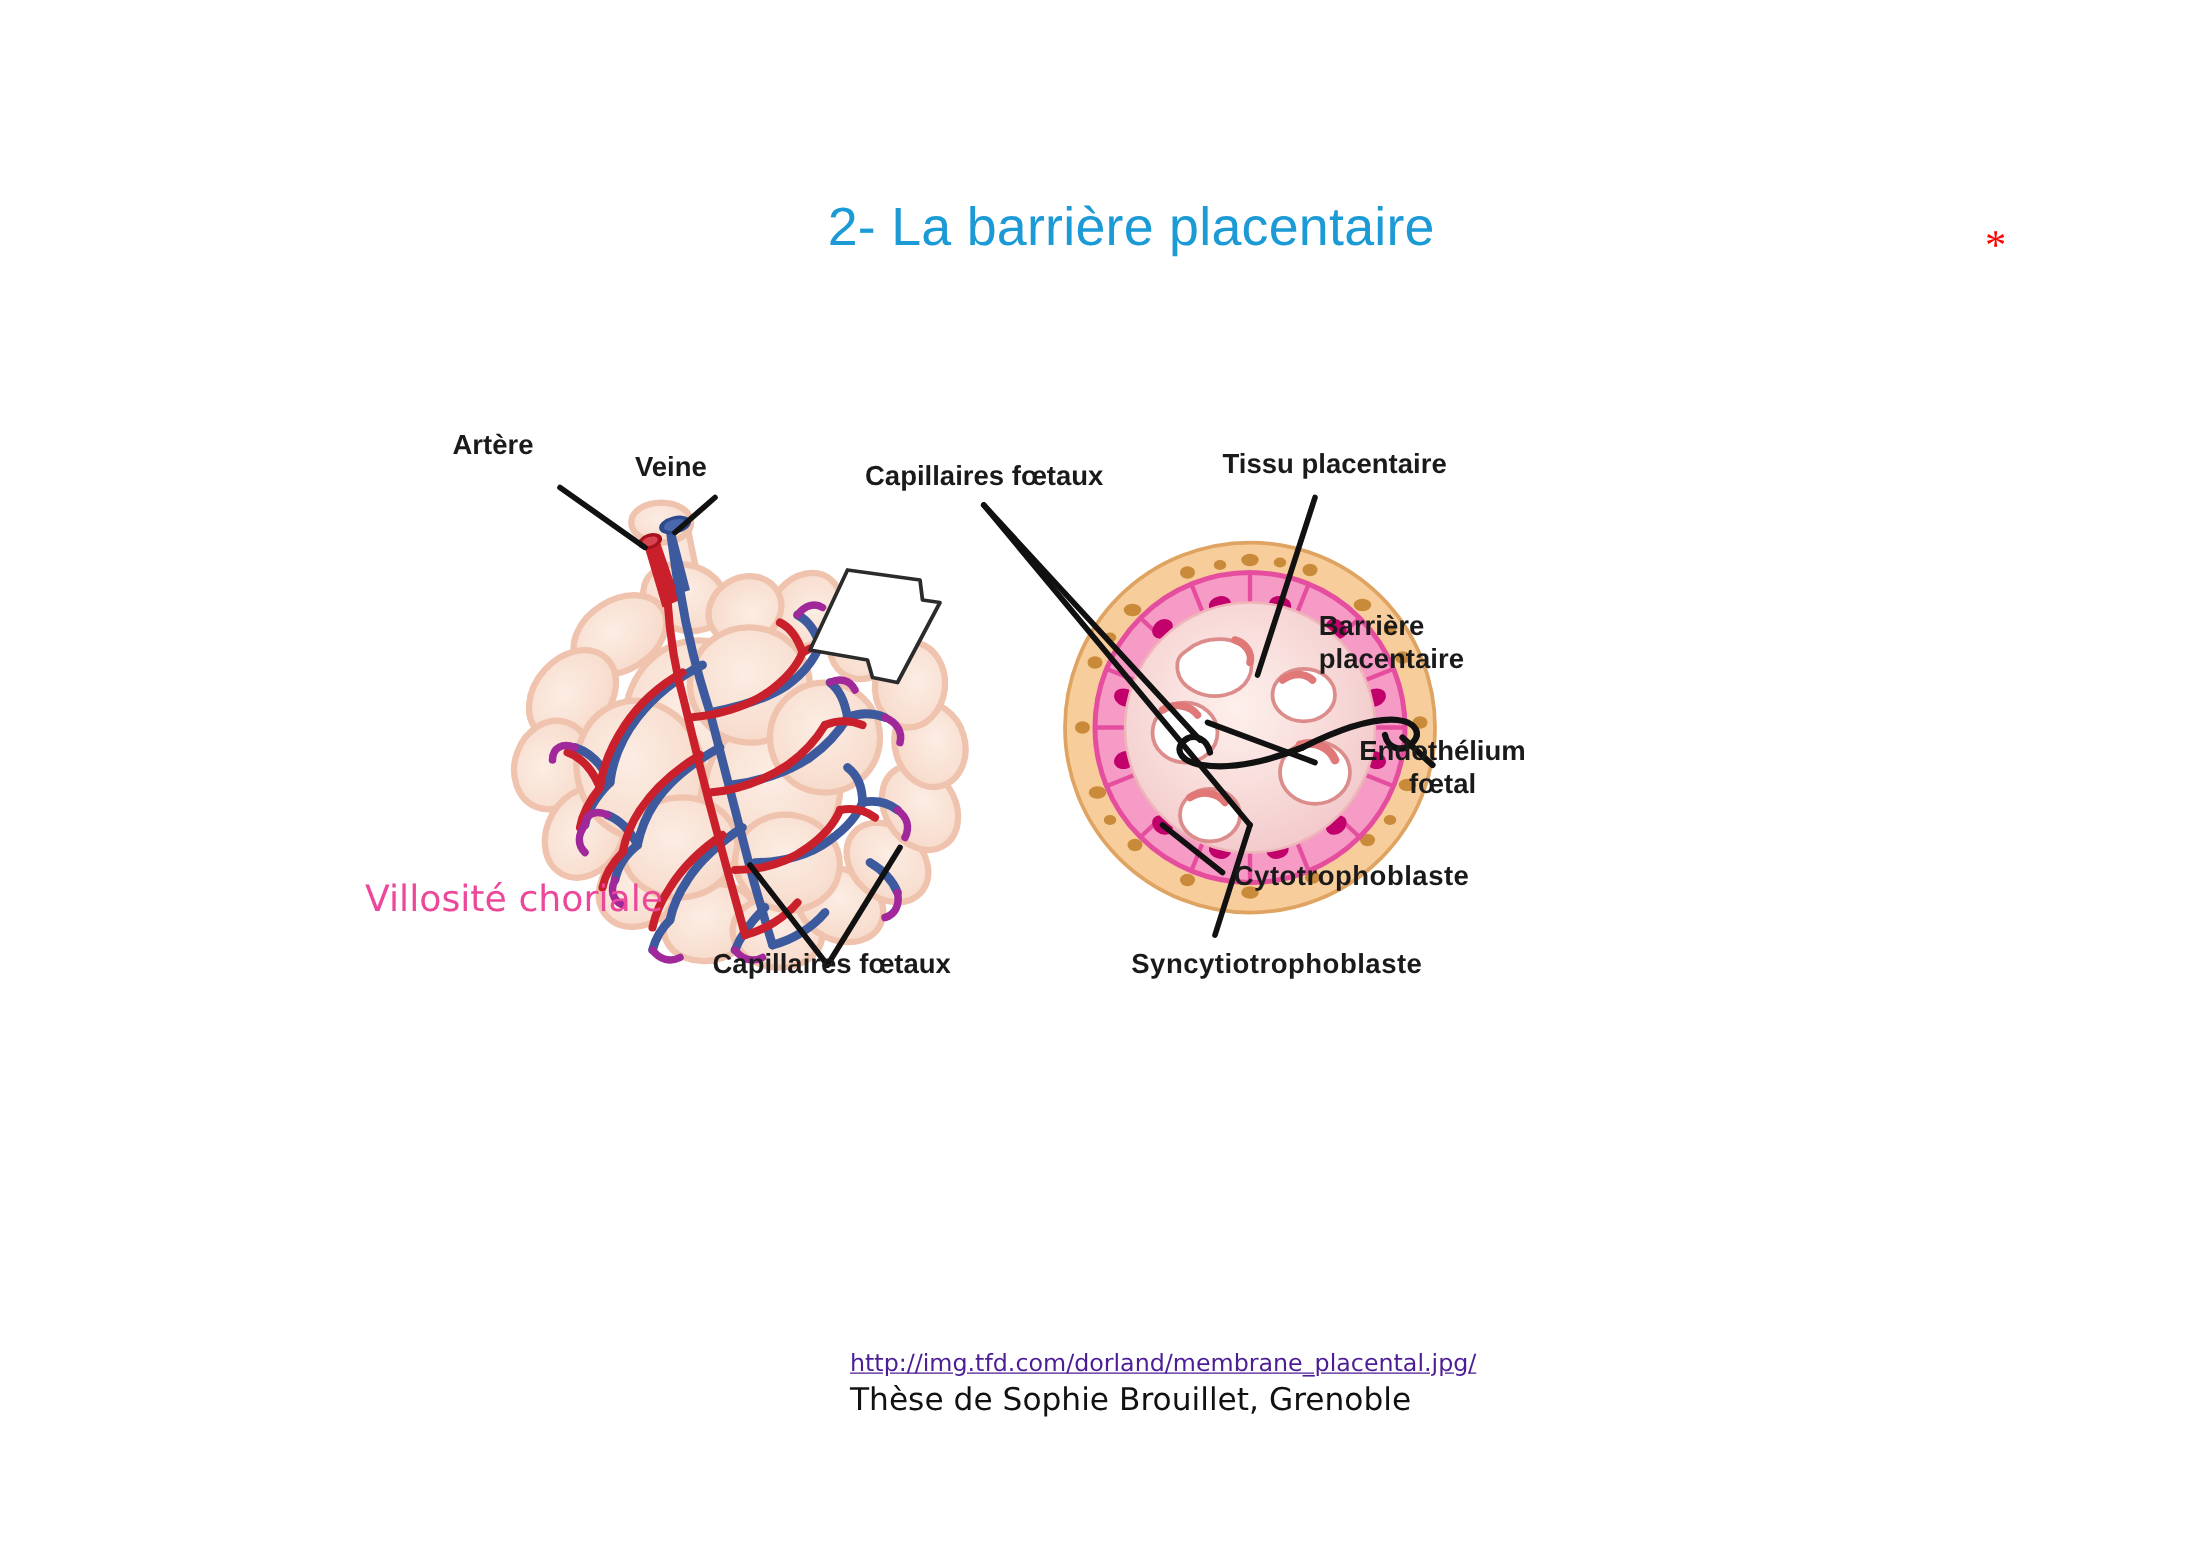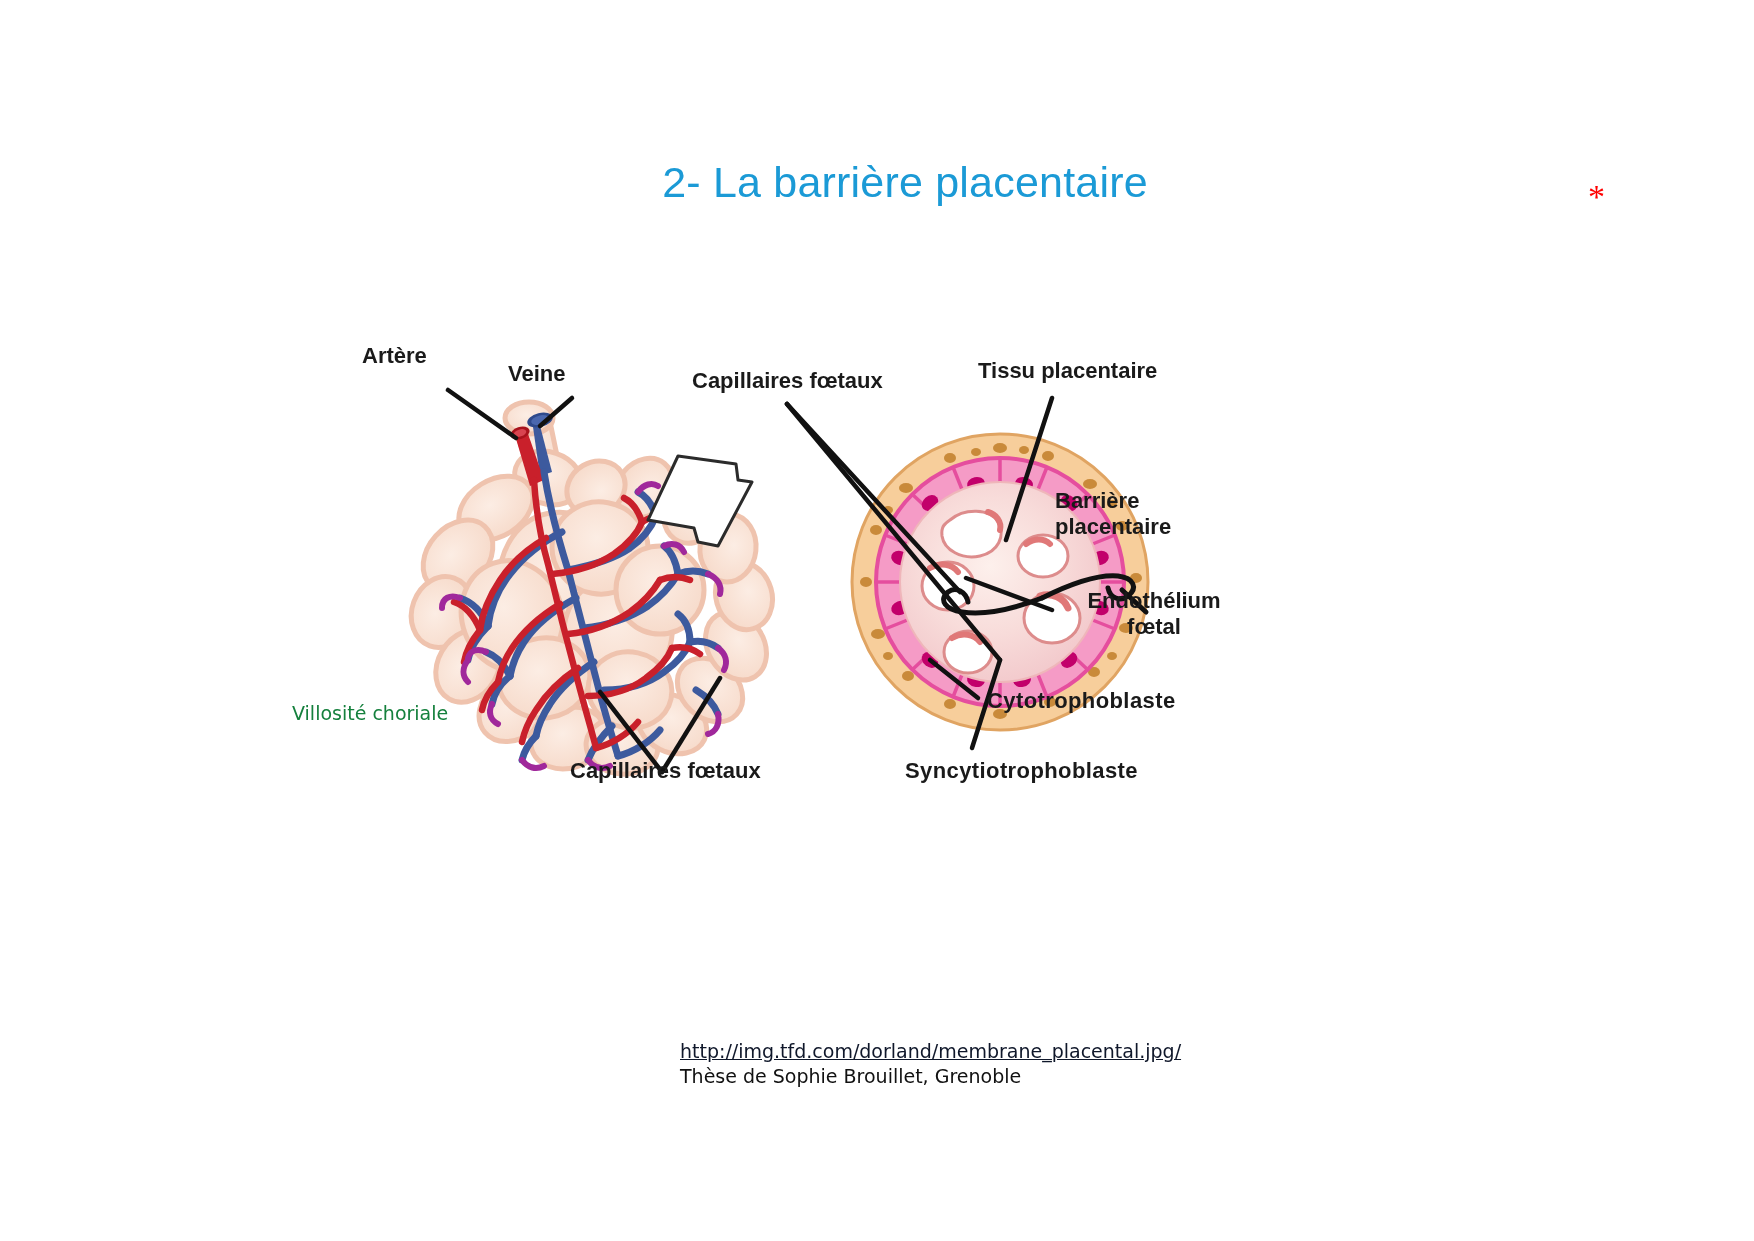--- a/index.html
+++ b/index.html
@@ -80,44 +80,45 @@
   #label-cytotropho   { left: 687px; top: 328px; }
   #label-cap-foet-bot { left: 270px; top: 398px; }
   #label-syncytio     { left: 605px; top: 398px; }
 
   
   #villosite-choriale {
     position: absolute;
     left: 292px;
     top: 702px;
     font-family: "DejaVu Sans", sans-serif;
-    font-size: 19px;
+    font-size: 29px;
     font-weight: 400;
-    color: #15803d;
+    color: #ec4899;
     white-space: nowrap;
   }
 
   
   #credits {
     position: absolute;
     left: 680px;
     top: 1040px;
     font-family: "DejaVu Sans", sans-serif;
   }
   #credit-url {
     display: block;
     font-size: 19px;
-    color: #0f172a;
+    color: #4c1d95;
     text-decoration: underline;
     white-space: nowrap;
+    margin-top: 40px;
   }
   #credit-thesis {
     display: block;
     margin-top: 3px;
-    font-size: 19px;
+    font-size: 25px;
     color: #111111;
     white-space: nowrap;
   }
 </style>
 </head>
 <body>
 
 <div id="slide-title">2- La barrière placentaire</div>
 <div id="title-asterisk">*</div>
 

